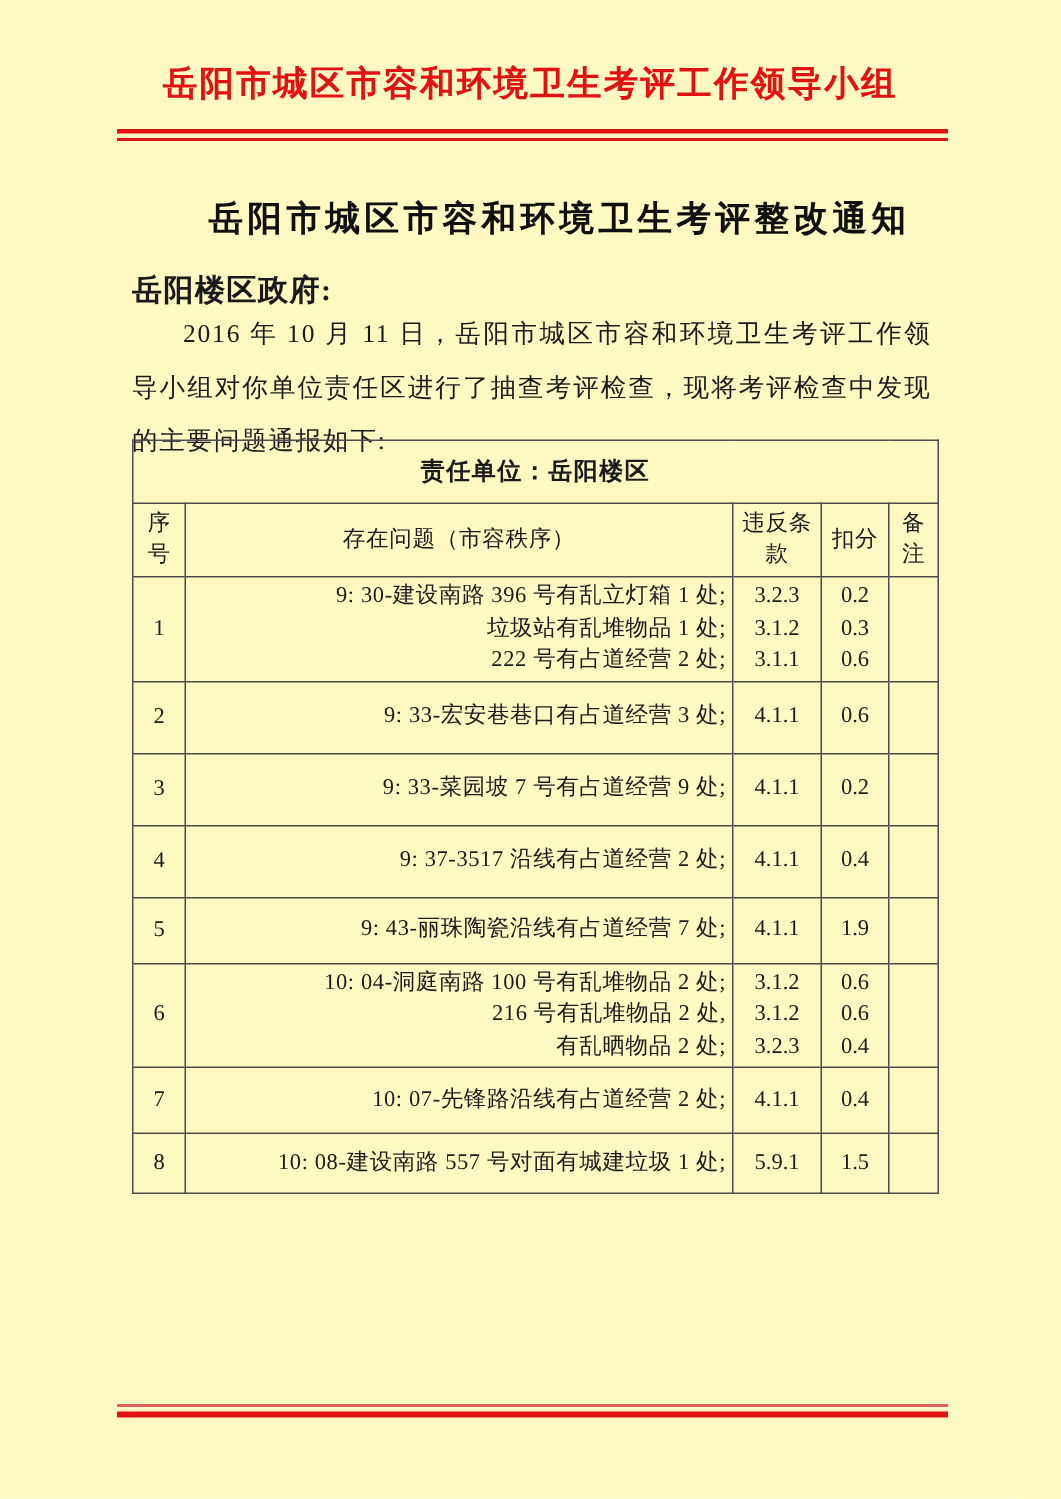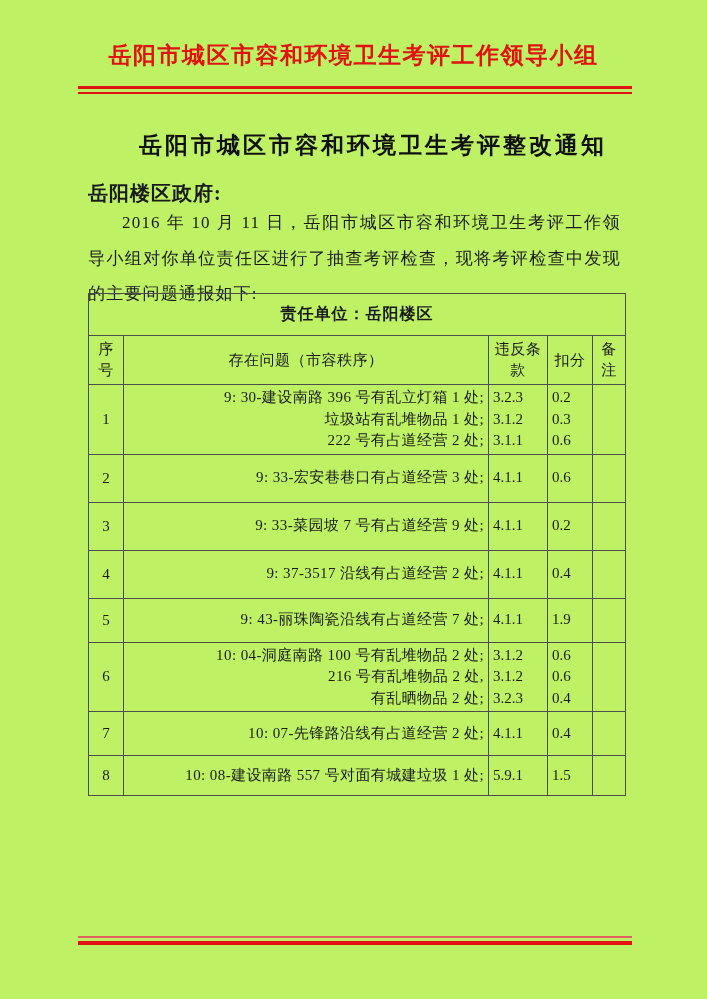--- a/index.html
+++ b/index.html
@@ -1,20 +1,20 @@
 <!DOCTYPE html>
 <html lang="zh"><head>
 <meta charset="utf-8">
 <style>
   html,body{margin:0;padding:0;background:#ffffff;}
   .page{
     position:relative;
     width:707px;height:999px;
     margin:0 auto;
-    background:#bef264;
+    background:#fef9c3;
     overflow:hidden;
     color:#222;
     font-family:"Liberation Serif","DejaVu Serif",serif;
   }
   
   .letterhead{
     position:absolute;top:40px;left:0;right:0;
     text-align:center;
     font-size:23px;font-weight:bold;
     letter-spacing:1.5px;
@@ -65,21 +65,21 @@
   td.head-cell{
     text-align:center;line-height:21px;letter-spacing:0.5px;
   }
   td.idx-cell{text-align:center;}
   td.problem-cell{
     text-align:right;padding-left:9px;
     line-height:21.5px;white-space:pre-wrap;
     letter-spacing:0.4px;
   }
   td.num-cell{
-    line-height:21.5px;white-space:pre-line;
+    text-align:center;line-height:21.5px;white-space:pre-line;
     padding-left:2px;padding-right:2px;
   }
   tr.r-cap{height:42px;}
   tr.r-head{height:49px;}
   tr.r1{height:69px;}
   tr.r2,tr.r3,tr.r4{height:48px;}
   tr.r5,tr.r7{height:44px;}
   tr.r6{height:65px;}
   tr.r8{height:40px;}
 </style>

